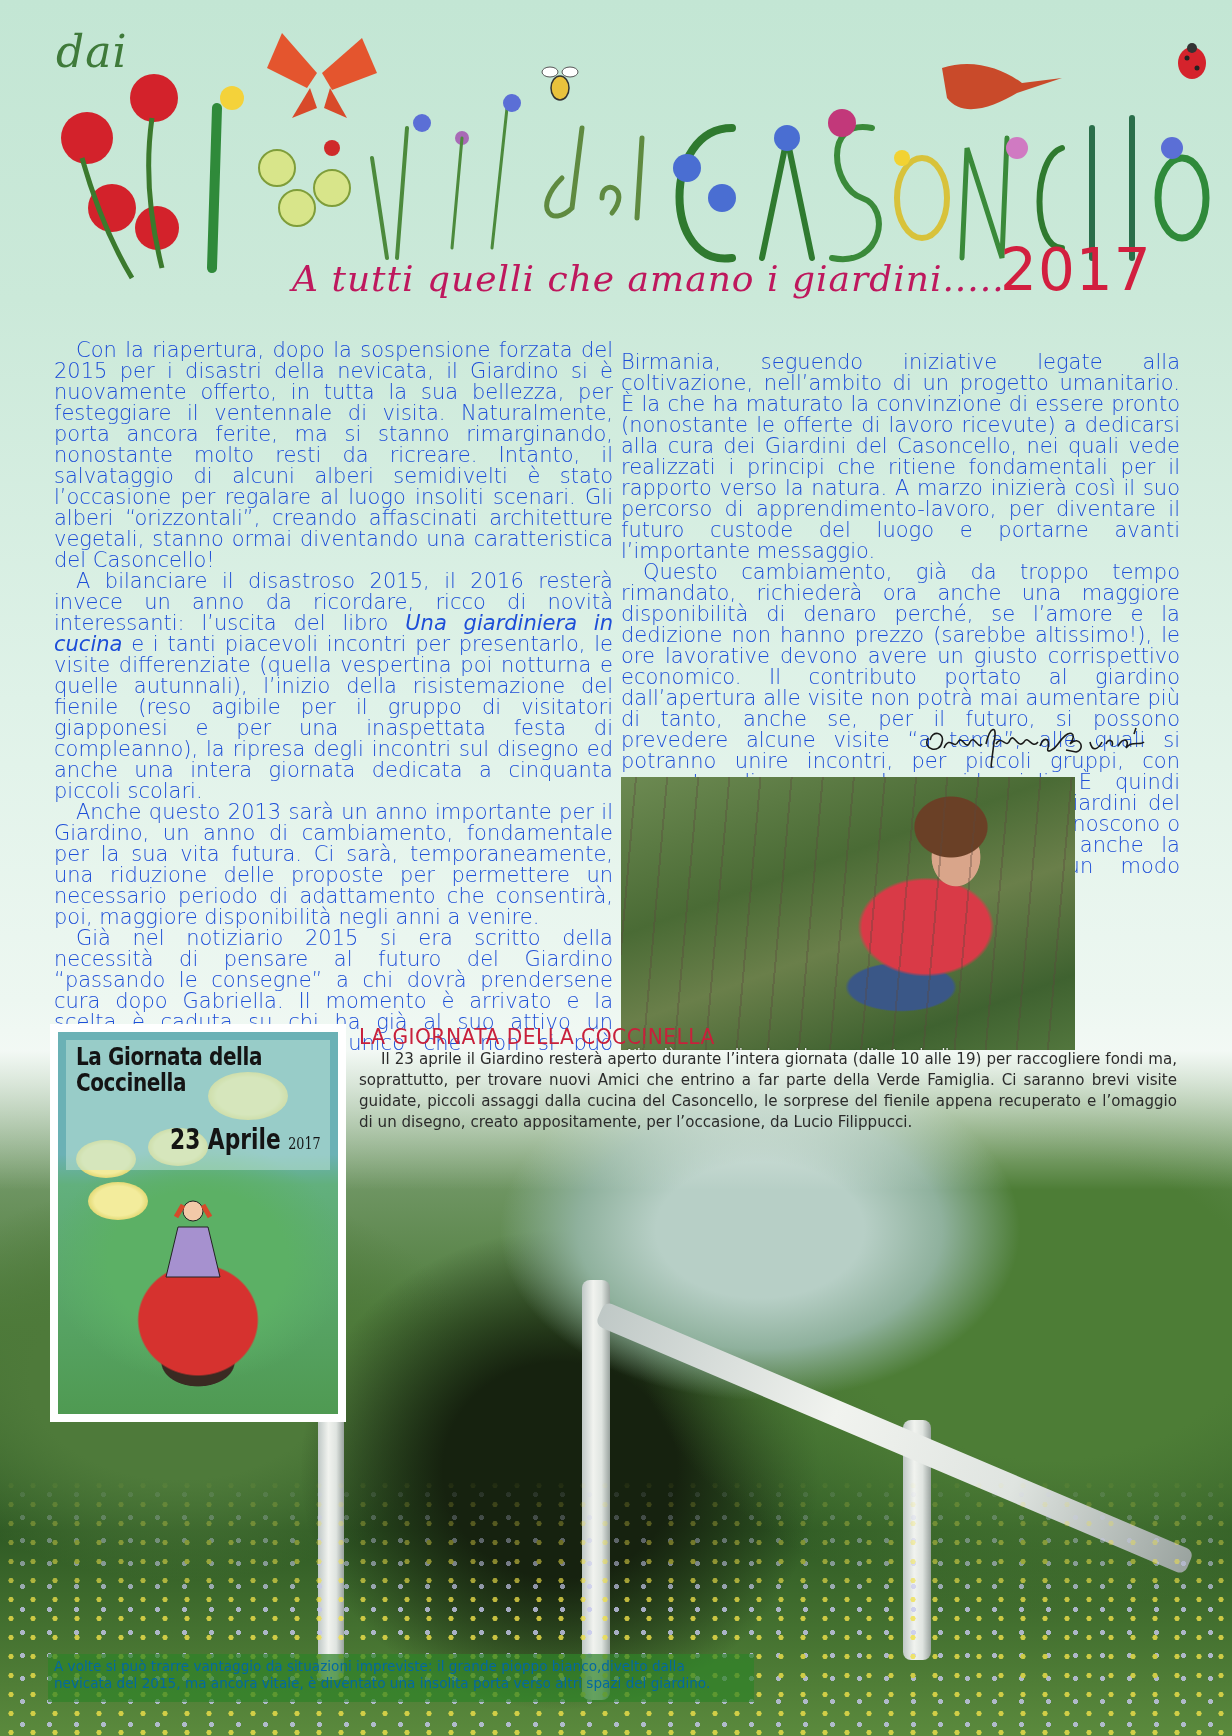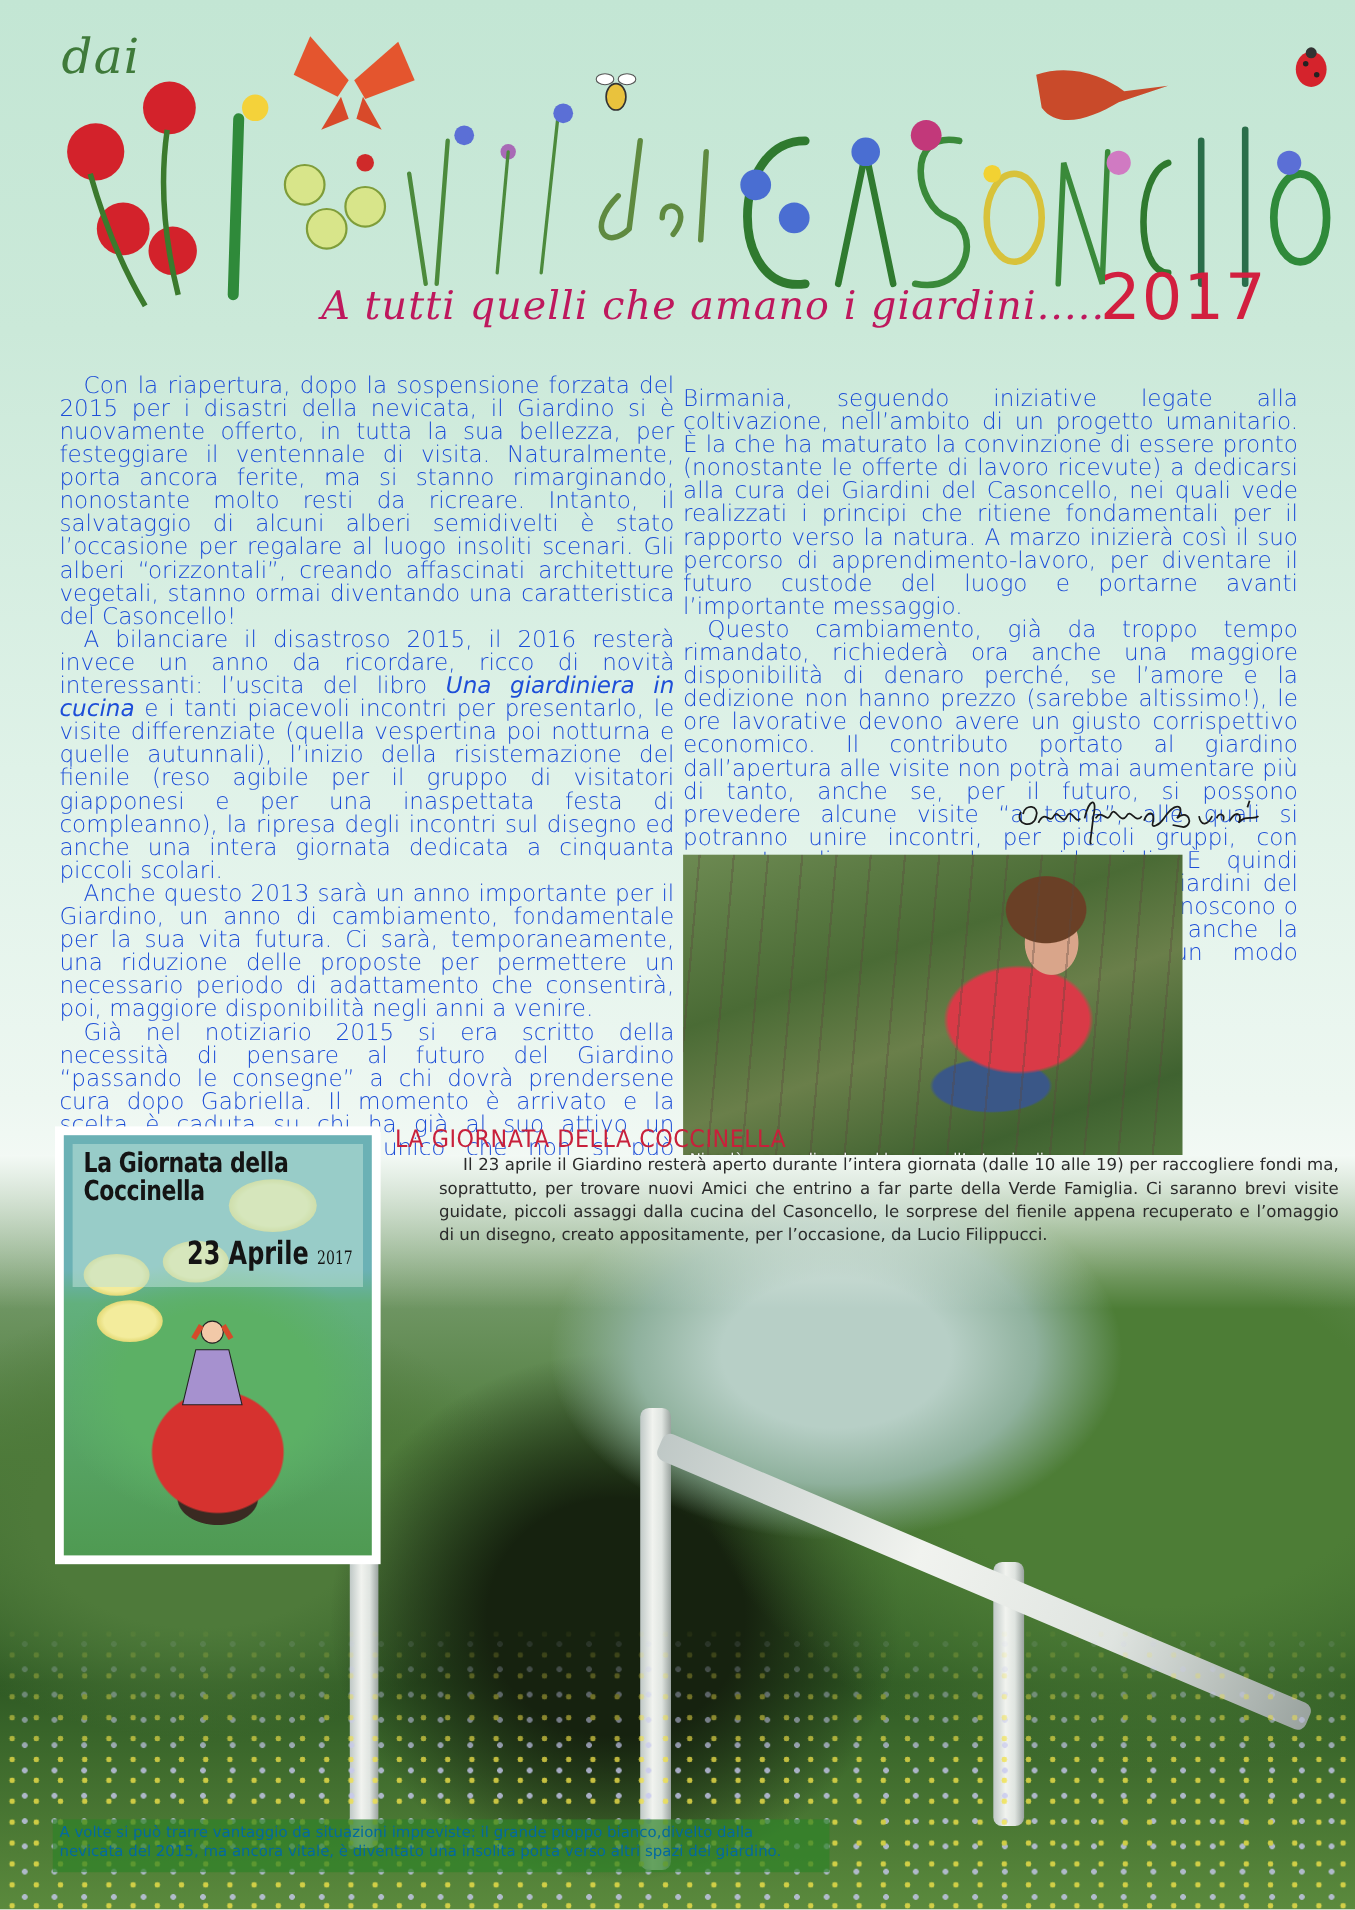--- a/index.html
+++ b/index.html
@@ -134,21 +134,21 @@
     background: radial-gradient(ellipse, #f3ec9c 0 55%, #dfd46b 75%, transparent 78%);
   }
   .section-heading {
     position: absolute; left: 359px; top: 1024px;
     font-family: "DejaVu Sans", sans-serif; font-size: 22px; color: #c8203b;
     letter-spacing: 0.5px; transform: scaleX(0.92); transform-origin: left top;
   }
   .event-text {
     position: absolute; left: 359px; top: 1049px; width: 818px;
     font-family: "DejaVu Sans", sans-serif; font-size: 15.1px; line-height: 21px;
-    text-align: justify; color: #2b2b2b; text-indent: 22px; margin-left: 40px;
+    text-align: justify; color: #2b2b2b; text-indent: 22px;
   }
 </style>
 </head>
 <body>
 
 <div class="header">
   <svg class="title-art" viewBox="0 0 1180 270" xmlns="http://www.w3.org/2000/svg">
 
     <g>
       <circle cx="45" cy="110" r="26" fill="#d3222b"></circle>

